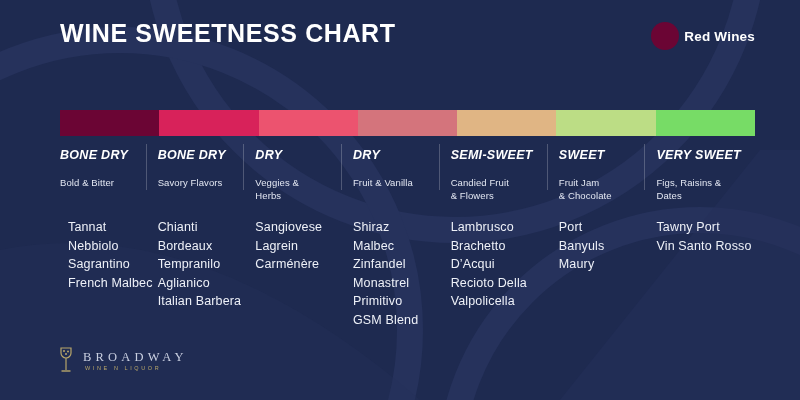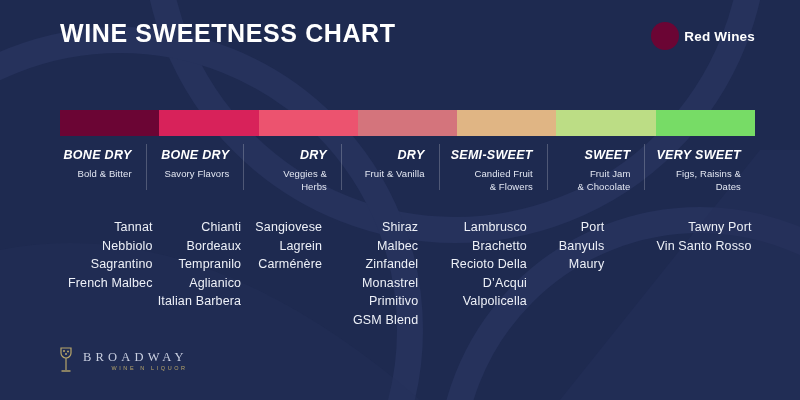--- a/index.html
+++ b/index.html
@@ -5,21 +5,21 @@
   * { margin:0; padding:0; box-sizing:border-box; }
   html,body { width:800px; height:400px; overflow:hidden; }
   body {
     font-family:"Liberation Sans", sans-serif;
     background:#1e2a50;
     color:#ffffff;
     position:relative;
   }
   #bg-arcs { position:absolute; inset:0; width:800px; height:400px; pointer-events:none; }
 
-  .stage { position:absolute; inset:0; width:800px; height:400px;text-align:right; }
+  .stage { position:absolute; inset:0; width:800px; height:400px; }
 
   
   .title {
     position:absolute; left:60px; top:19px;
     font-size:25px; font-weight:bold; letter-spacing:0.6px;
     color:#ffffff; white-space:nowrap;
   }
   .legend {
     position:absolute; right:45px; top:22px;
     display:flex; align-items:center; gap:5px;
@@ -43,21 +43,21 @@
   .col + .col { padding-left:12px; }
   .col + .col::before {
     content:""; position:absolute; left:0px; top:8px;
     width:1px; height:46px; background:rgba(255,255,255,0.22);
   }
   .cat-name {
     font-size:12.5px; font-weight:bold; letter-spacing:0.3px;
     color:#ffffff; white-space:nowrap; line-height:1.2;font-style:italic;
   }
   .cat-desc {
-    margin-top:5px; font-size:9.5px; line-height:1.32;
+    margin-top:14px; font-size:9.5px; line-height:1.32;
     color:#e3e7f2; letter-spacing:0.1px;
   }
   .wine-list {
     position:absolute; top:82px; left:8px;
     font-size:12.5px; line-height:1.48; color:#eef1f8;
     letter-spacing:0.15px; white-space:nowrap;
   }
   .col + .col .wine-list { left:12px; }
   .wine-item { display:block; }
 
@@ -155,22 +155,22 @@
             <span class="wine-item">Primitivo</span>
             <span class="wine-item">GSM Blend</span>
           </div>
         </div>
         <div class="col">
           <div class="cat-name">SEMI-SWEET</div>
           <div class="cat-desc">Candied Fruit<br>&amp; Flowers</div>
           <div class="wine-list">
             <span class="wine-item">Lambrusco</span>
             <span class="wine-item">Brachetto</span>
+            <span class="wine-item">D’Acqui</span>
             <span class="wine-item">Recioto Della</span>
-            <span class="wine-item">D’Acqui</span>
             <span class="wine-item">Valpolicella</span>
           </div>
         </div>
         <div class="col">
           <div class="cat-name">SWEET</div>
           <div class="cat-desc">Fruit Jam<br>&amp; Chocolate</div>
           <div class="wine-list">
             <span class="wine-item">Port</span>
             <span class="wine-item">Banyuls</span>
             <span class="wine-item">Maury</span>

